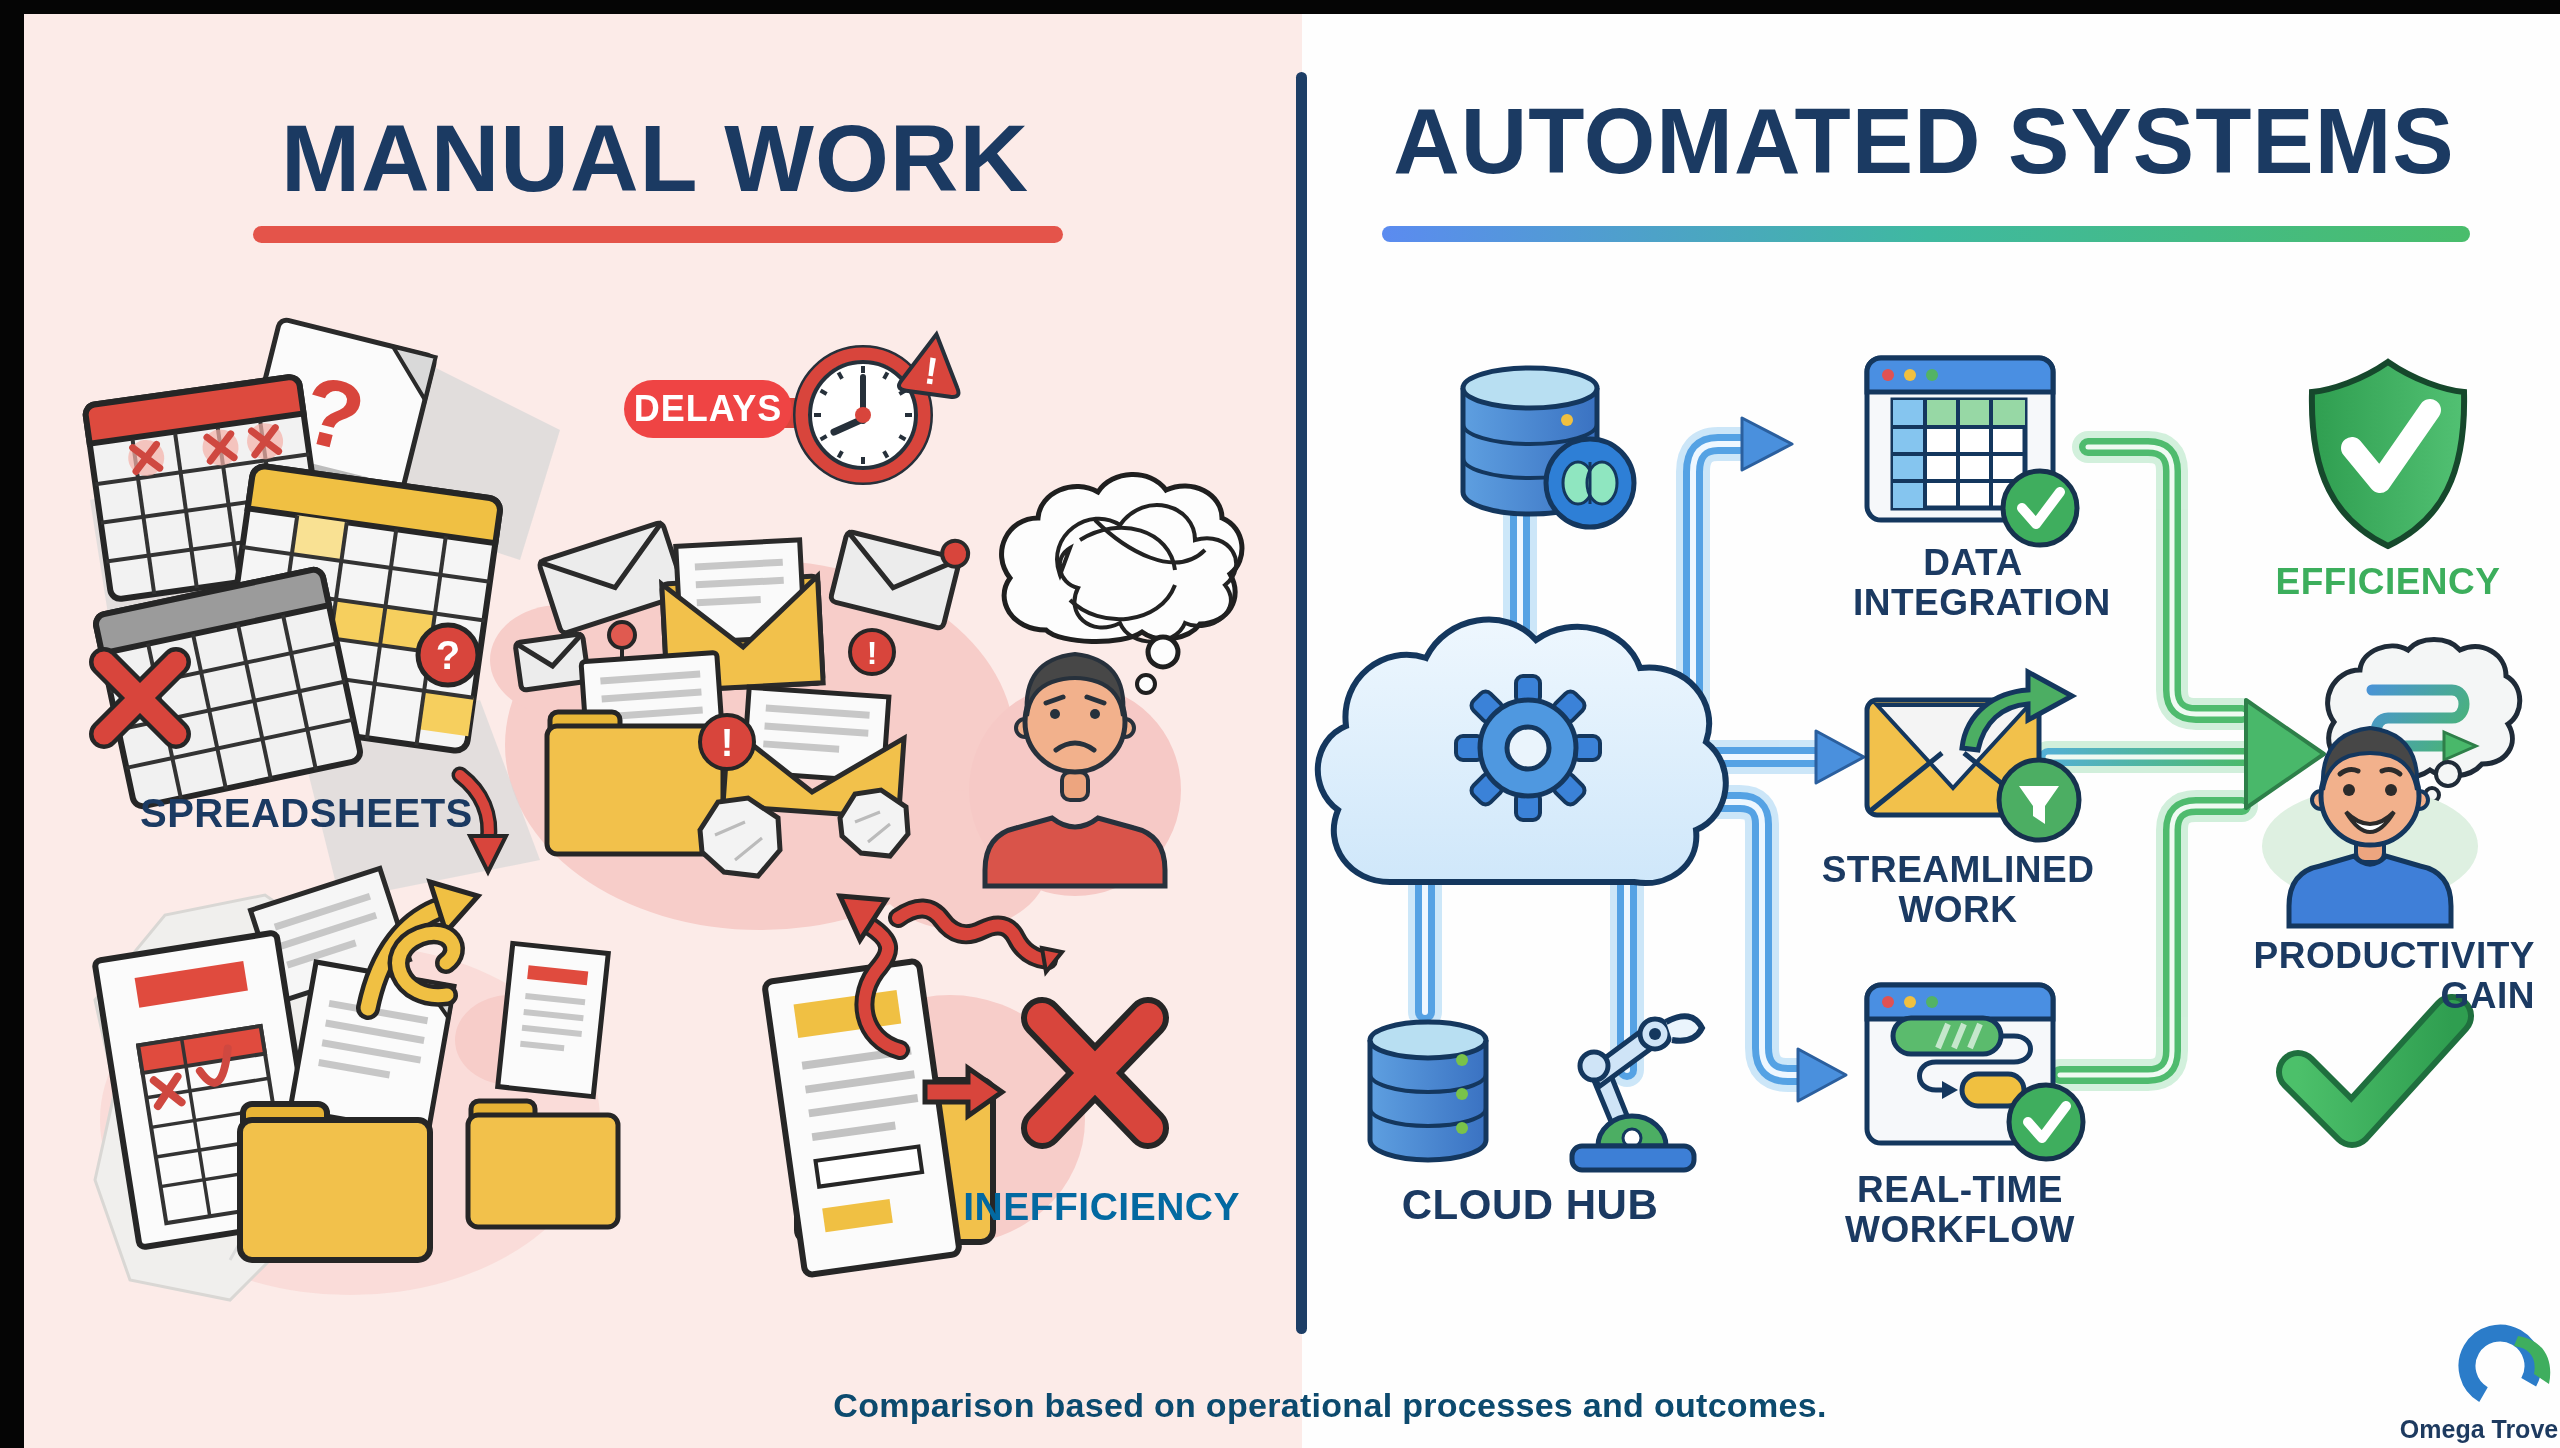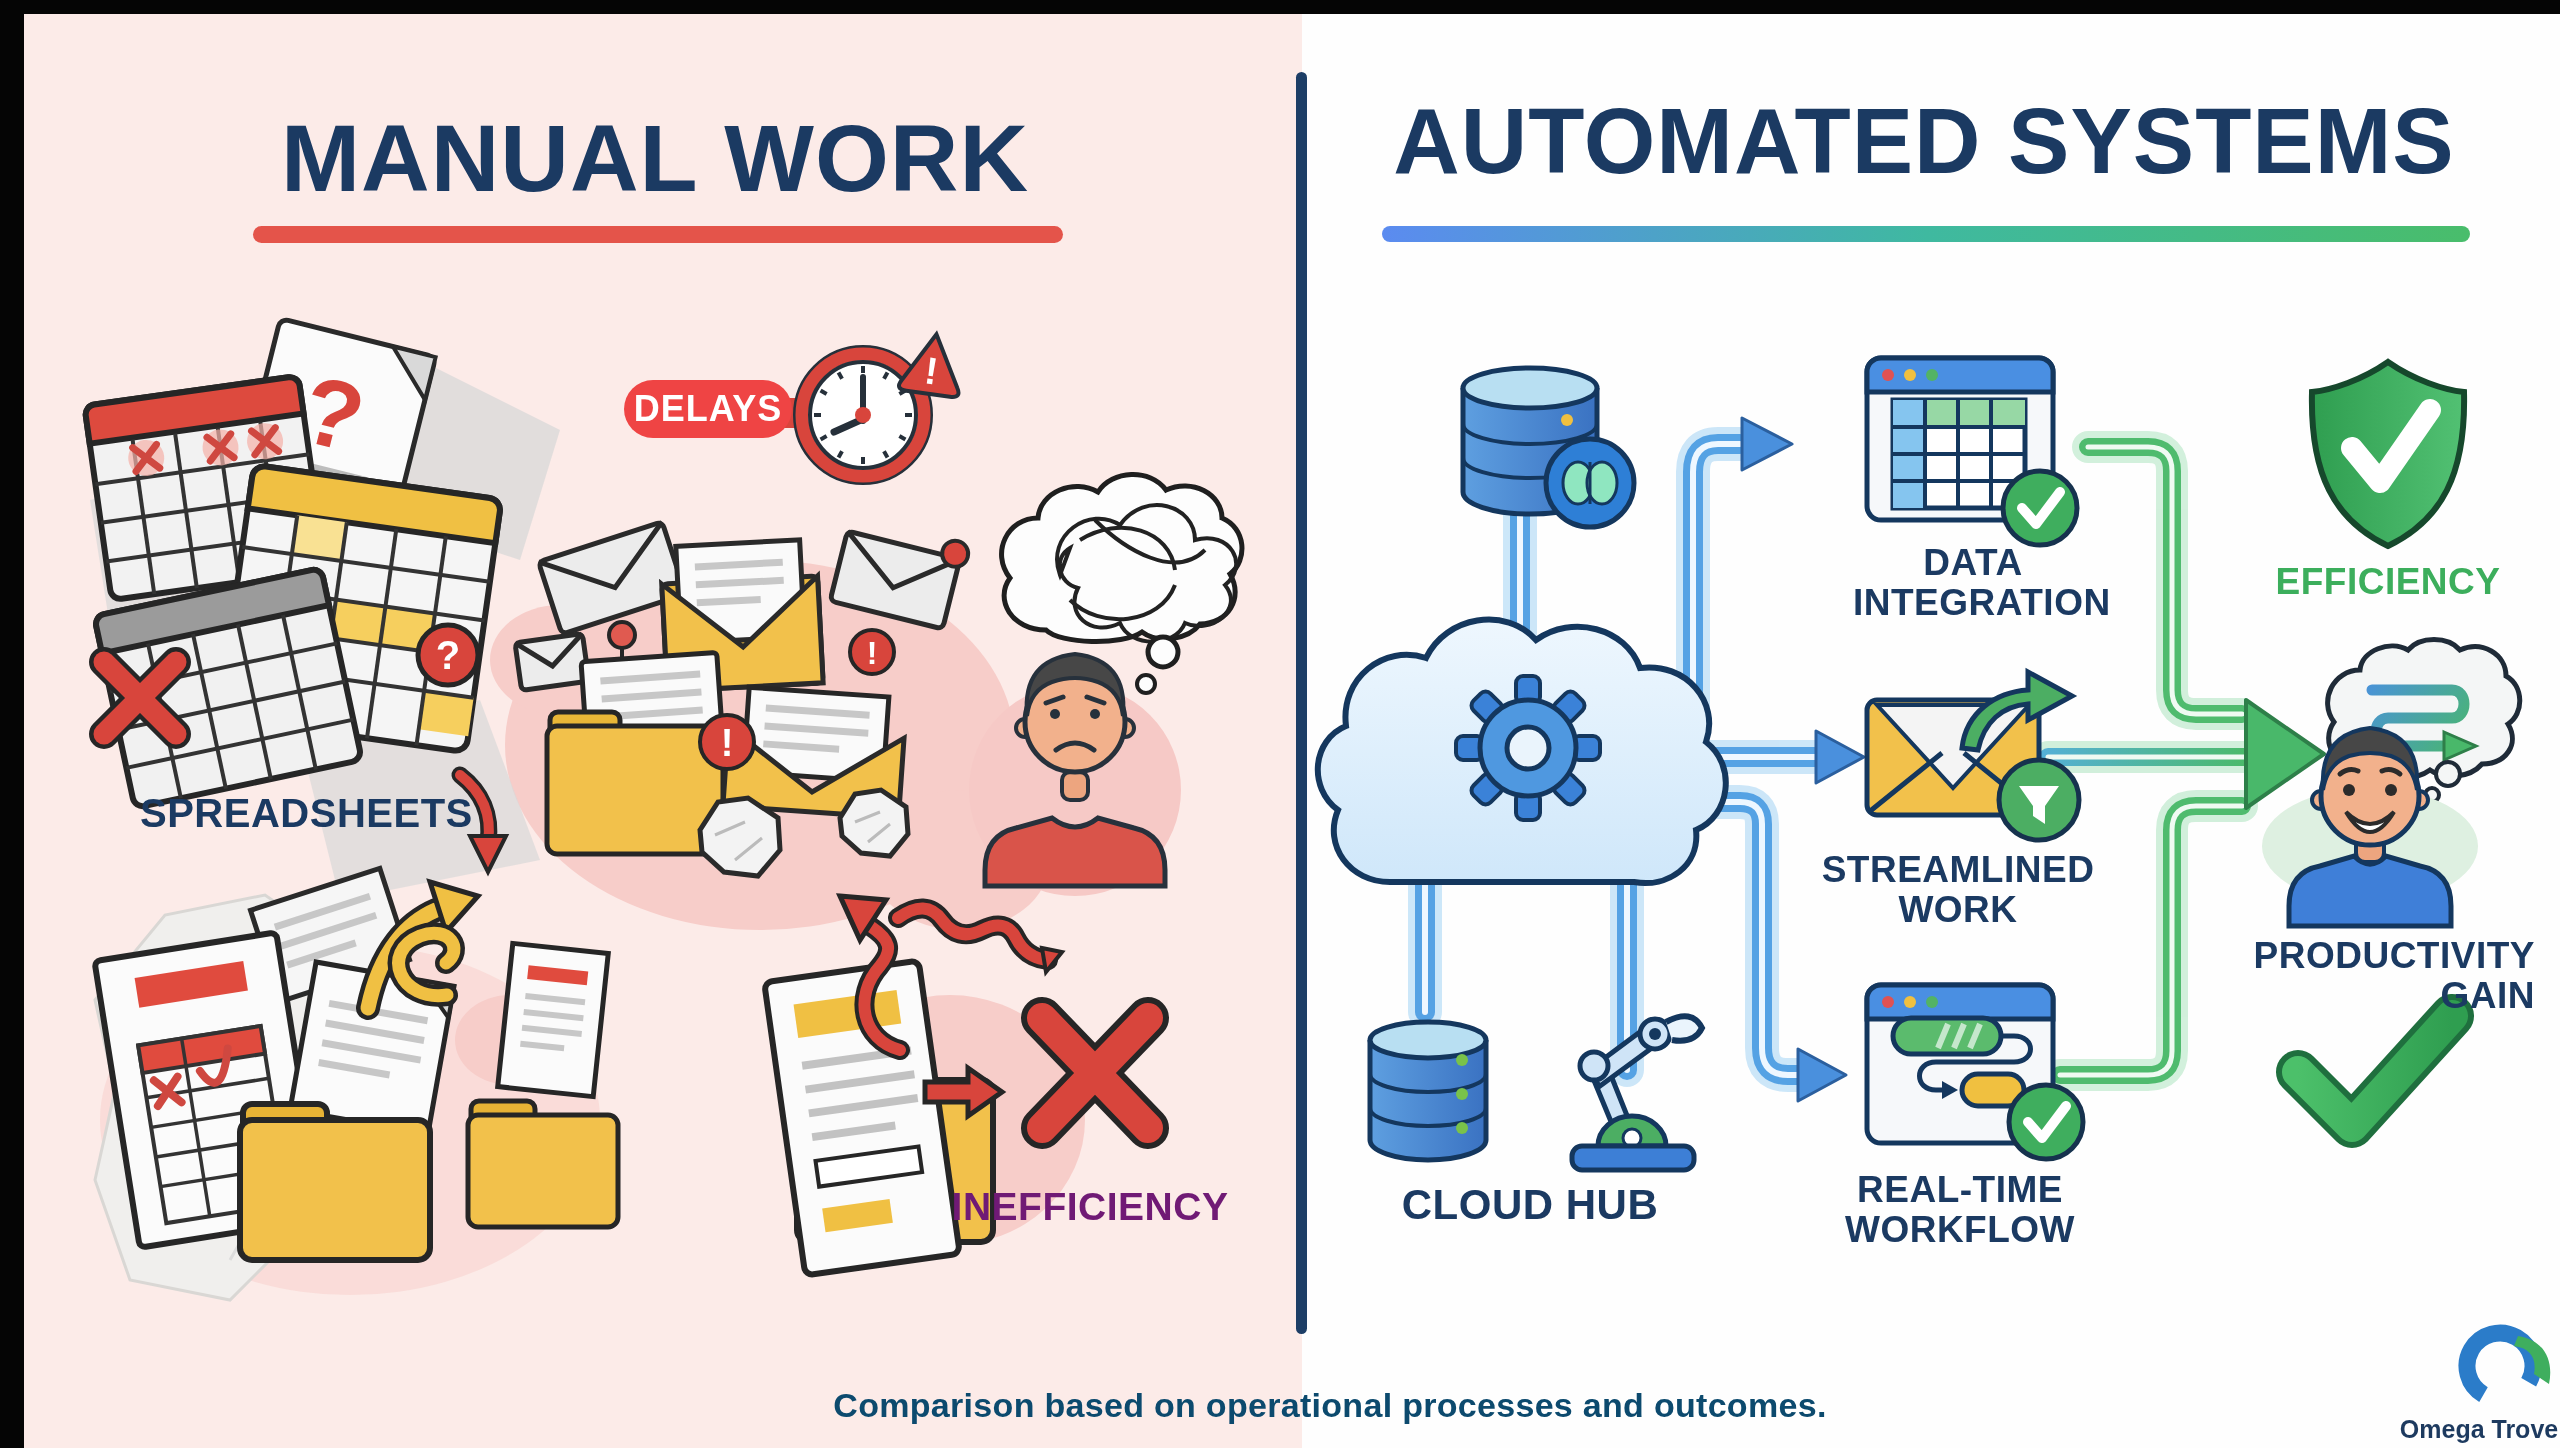--- a/index.html
+++ b/index.html
@@ -9,25 +9,25 @@
   .bar-left{position:absolute;left:0;top:0;width:24px;height:1448px;background:#050505;}
   .panel-left{position:absolute;left:24px;top:14px;width:1278px;height:1434px;background:#fcebe8;}
   .panel-right{position:absolute;left:1302px;top:14px;width:1258px;height:1434px;background:#fefefe;}
   .divider{position:absolute;left:1296px;top:72px;width:11px;height:1262px;background:#1d3e66;border-radius:6px;}
   svg.art{position:absolute;left:0;top:0;width:2560px;height:1448px;}
   .lbl{position:absolute;text-align:center;font-weight:800;color:#1b3a62;line-height:1.08;letter-spacing:.5px;}
   .title{font-size:95px;letter-spacing:1px;}
   .rule{position:absolute;height:17px;border-radius:9px;}
   .rule-red{background:#e4544a;}
   .rule-grad{background:linear-gradient(90deg,#5b8bf0,#3fb9a0,#49bd6b);}
-  .sub{font-size:40px;}
+  .sub{font-size:40px;text-align:right;}
   .mod{font-size:37px;}
   .pill{position:absolute;background:#ef4444;color:#ffffff;font-weight:800;font-size:36px;
         display:flex;align-items:center;justify-content:center;border-radius:30px;letter-spacing:1px;}
-  .red{color:#701a75;}
+  .red{color:#0369a1;}
   .green{color:#3cae5c;}
   .caption{position:absolute;font-size:34px;font-weight:600;color:#0c4a6e;text-align:center;letter-spacing:.3px;}
   .brand{position:absolute;font-size:25px;font-weight:800;color:#1d3a5f;text-align:center;}
   svg text{font-family:"Liberation Sans",sans-serif;font-weight:800;}
 </style>
 </head>
 <body>
 
 <div id="stage">
 

